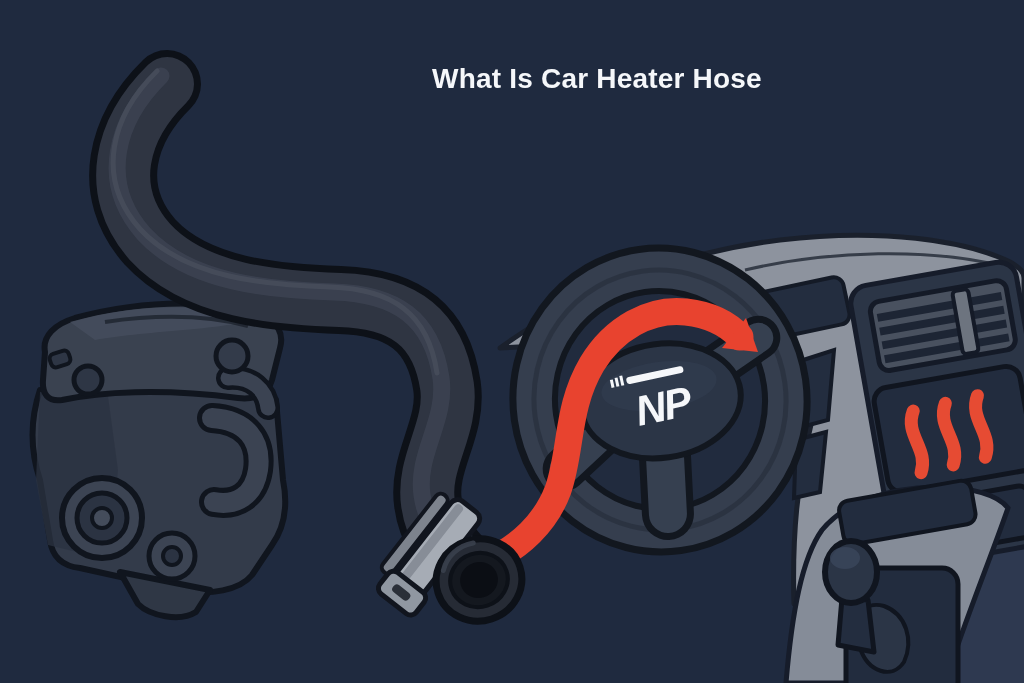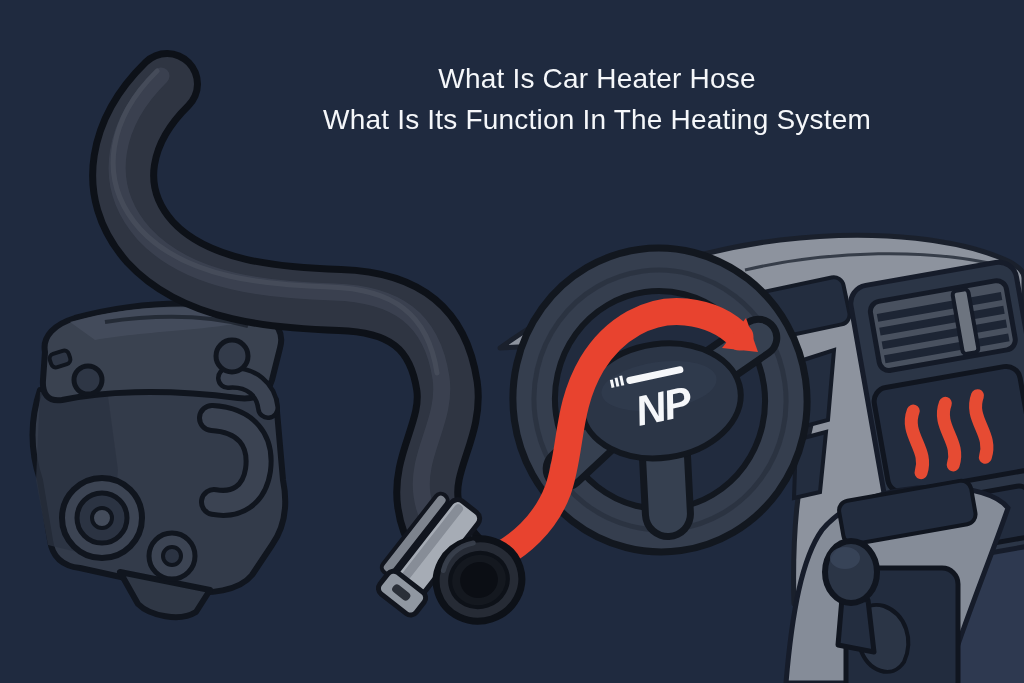--- a/index.html
+++ b/index.html
@@ -4,21 +4,21 @@
 <style>
   html,body{margin:0;padding:0;background:#11161f;}
   .stage{
     position:relative;width:1024px;height:683px;overflow:hidden;
     background:#1f2a3f;
     font-family:"Liberation Sans",sans-serif;
   }
   .stage svg{position:absolute;left:0;top:0;}
   .title-block{
     position:absolute;left:170px;top:58px;width:854px;
-    text-align:center;color:#f5f7fa;font-weight:400;
+    text-align:center;color:#f5f7fa;font-weight:700;
     font-size:28px;line-height:41px;letter-spacing:.2px;
   }
   .title-block div{white-space:nowrap;}
 </style>
 </head>
 <body>
 
 <div class="stage">
 
 <svg width="1024" height="683" viewBox="0 0 1024 683">
@@ -196,16 +196,15 @@
       <ellipse cx="0" cy="0" rx="29" ry="27" fill="#14181f" stroke="#0d1118" stroke-width="4"></ellipse>
       <ellipse cx="0" cy="0" rx="19" ry="18" fill="#0b0e14"></ellipse>
       <path d="M -31 -20 A 36 34 0 0 1 6 -37" fill="none" stroke="#3a404c" stroke-width="5" stroke-linecap="round" opacity="0.9"></path>
     </g>
   </g>
 
 </svg>
 
 <div class="title-block">
   <div>What Is Car Heater Hose</div>
-  <div>What Is Its Function In The Heating System</div>
 </div>
 
 </div>
 
 </body></html>

